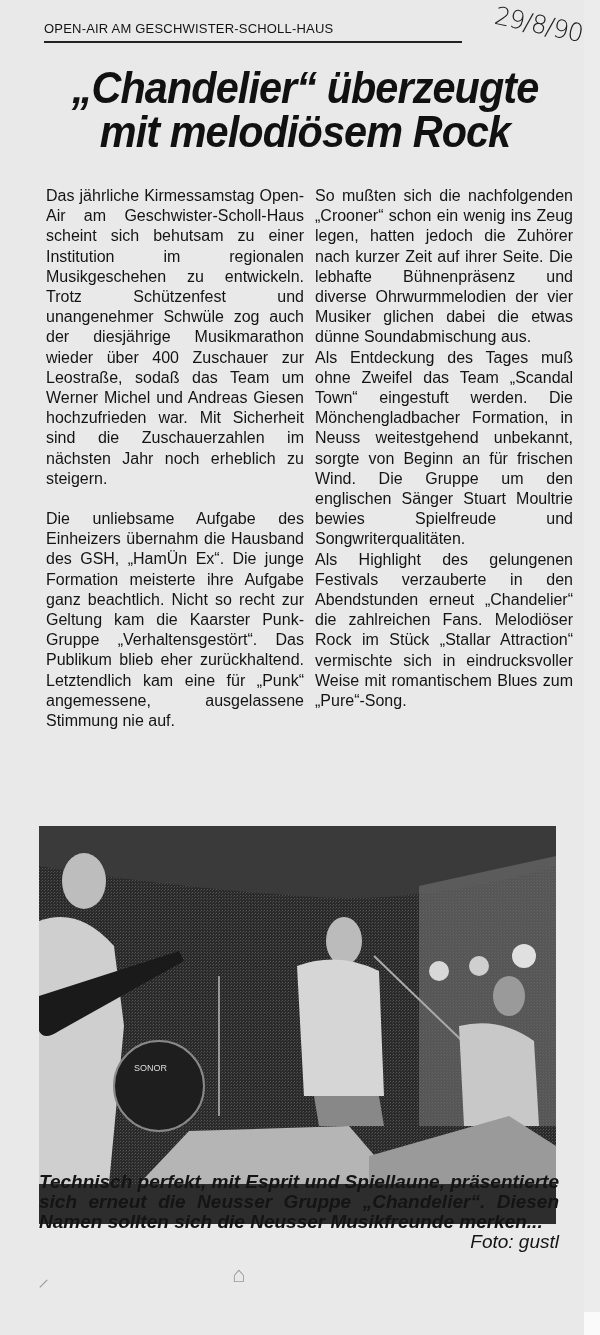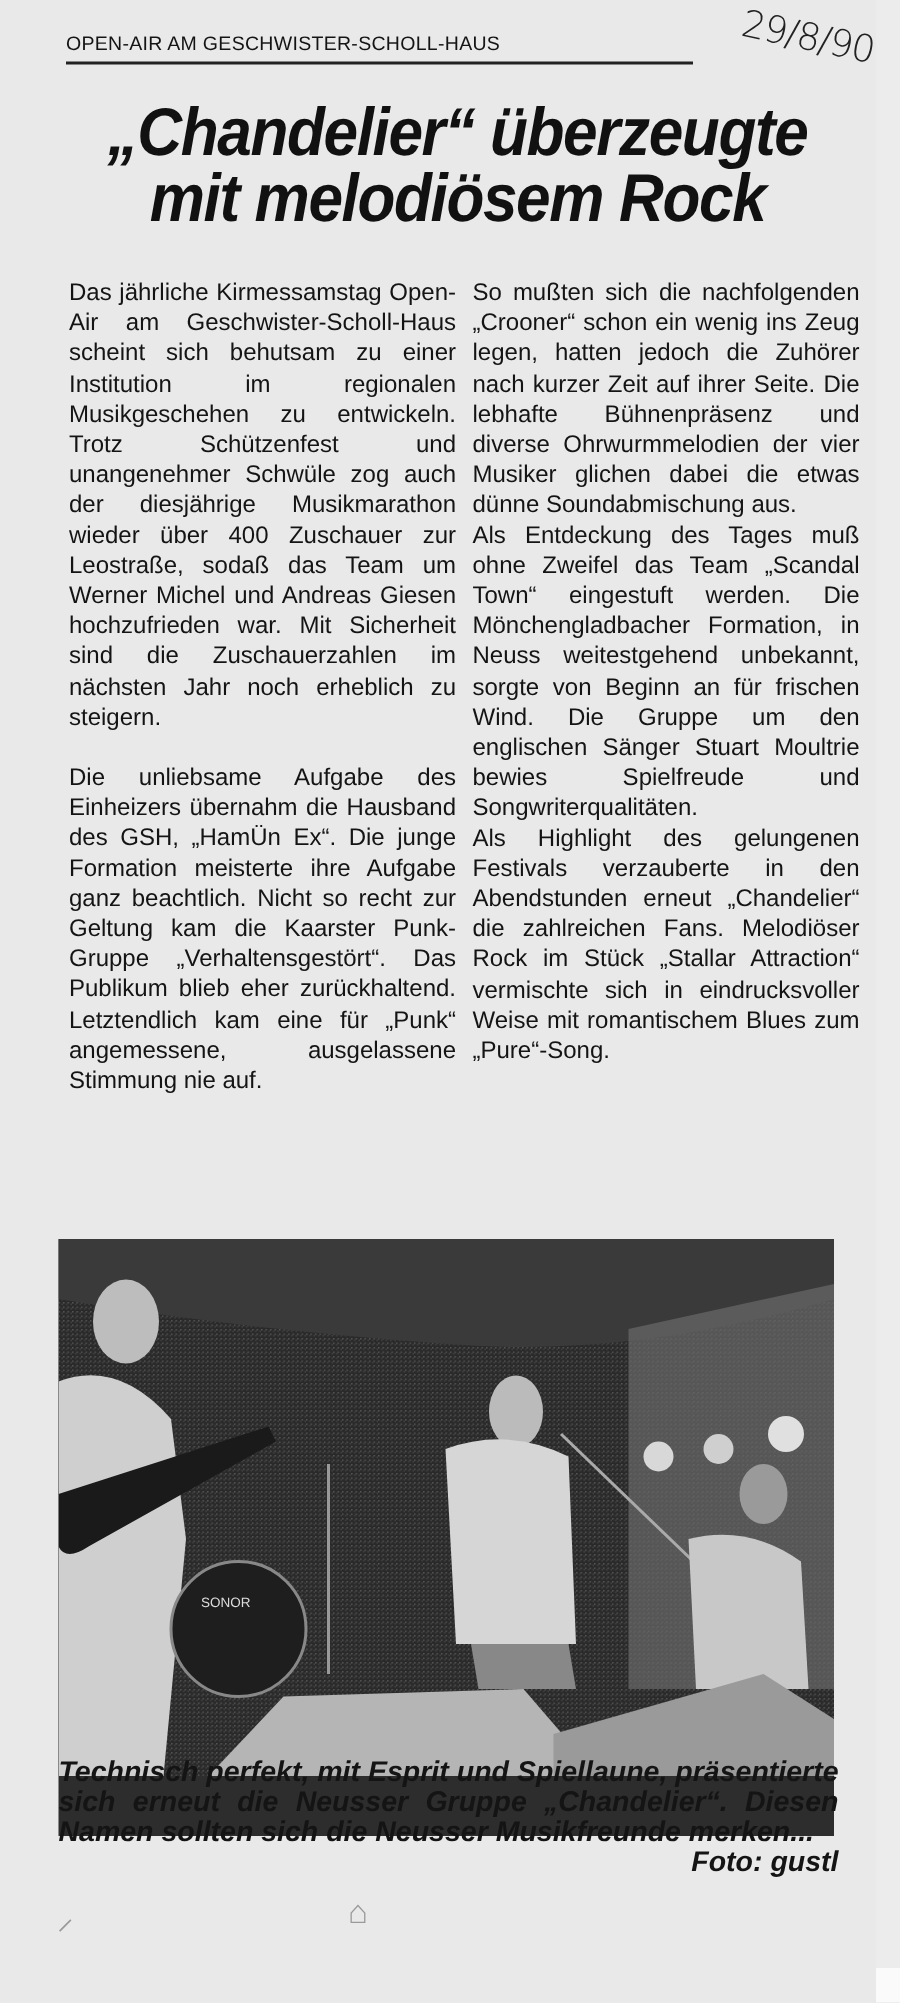--- a/index.html
+++ b/index.html
@@ -46,21 +46,21 @@
     .para-gap { margin-top: 20px !important; }
     .photo {
       position: absolute; left: 39px; top: 800px; width: 517px; height: 398px;
       background: #2d2d2d; overflow: hidden; margin-top: 26px;
     }
     .caption {
       position: absolute; left: 39px; top: 1172px; width: 520px;
       font-size: 19px; line-height: 20px; font-weight: bold; font-style: italic;
       text-align: justify;
     }
-    .credit { font-weight: bold; float: right; }
+    .credit { font-weight: normal; float: right; }
     .smudge { position: absolute; color: #9a9a9a; font-size: 22px; }
   </style>
 </head>
 <body>
 
 <div class="paper"></div>
 <div class="strip"></div>
 
 <div class="kicker">OPEN-AIR AM GESCHWISTER-SCHOLL-HAUS</div>
 <div class="date">29/8/90</div>

